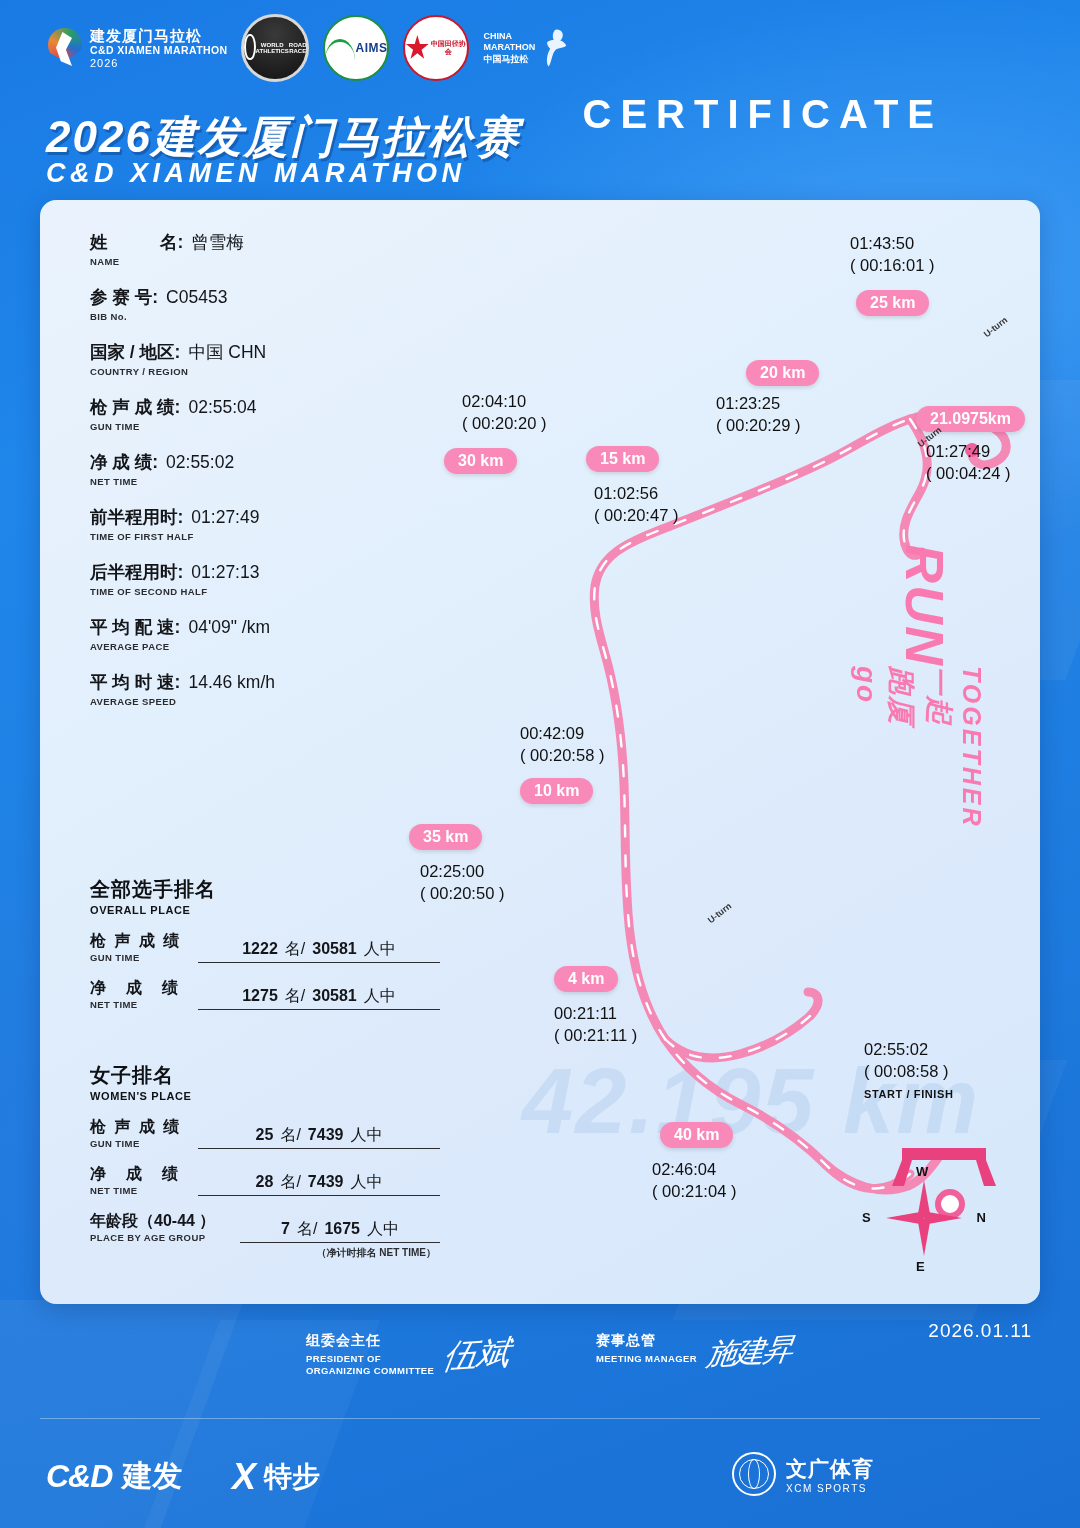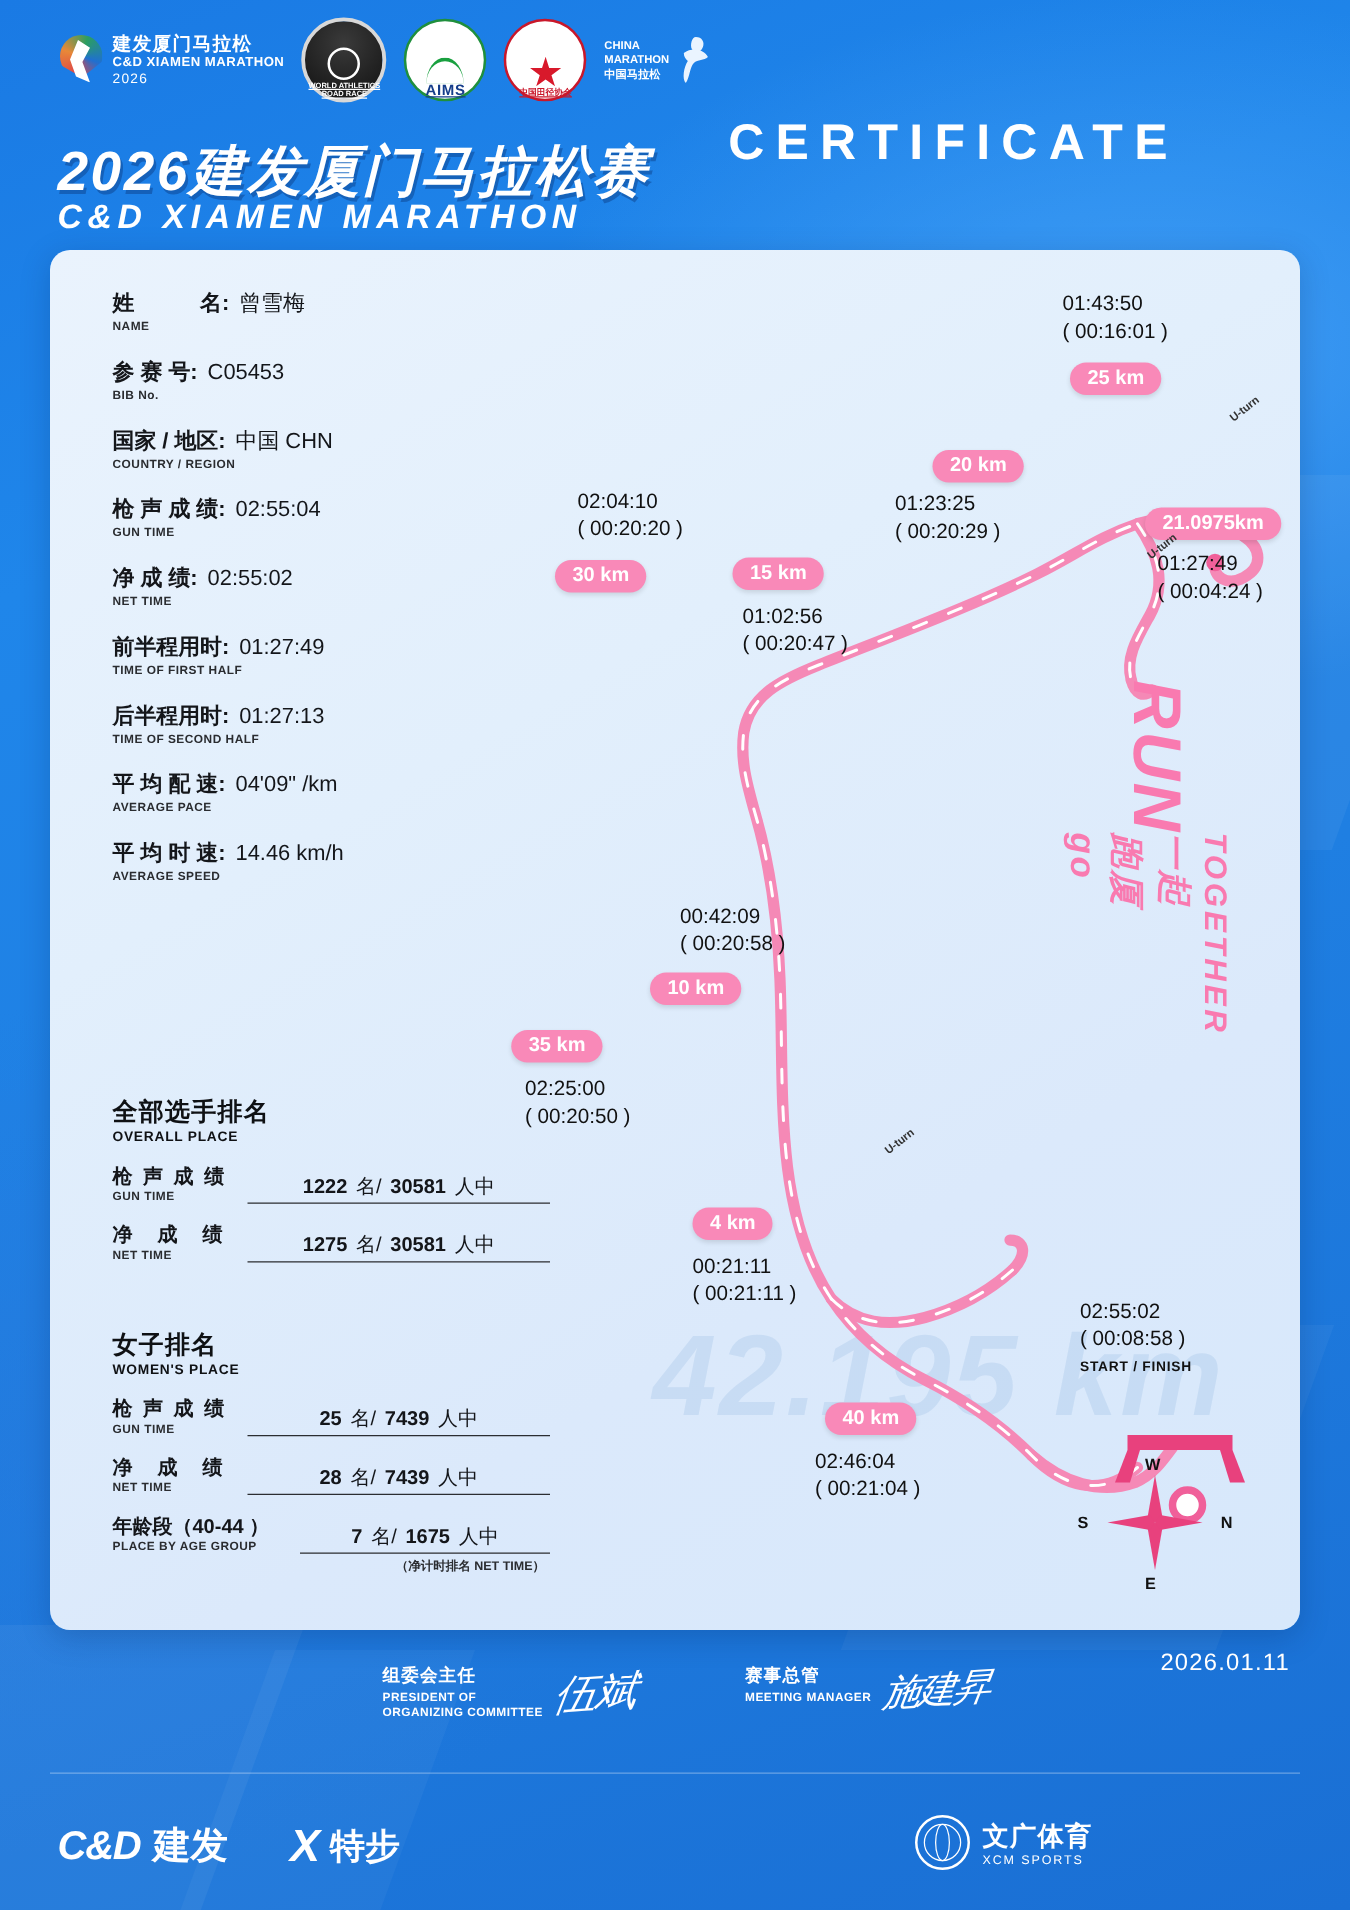--- a/index.html
+++ b/index.html
@@ -31,21 +31,21 @@
   .xm-runner{width:38px;height:52px;position:relative;}
   .xm-runner .r1{position:absolute;width:34px;height:34px;border-radius:50%;
     background:conic-gradient(from 200deg,#e8443f,#f3892f,#2ca05a,#1f6fd0,#e8443f);
     clip-path:polygon(0 0,100% 0,100% 62%,52% 100%,0 70%);left:2px;top:6px;opacity:.95;}
   .xm-runner .r2{position:absolute;left:10px;top:10px;width:16px;height:34px;background:#fff;
     clip-path:polygon(40% 0,100% 18%,62% 52%,100% 100%,30% 86%,0 46%);}
   .xm-title-cn{color:#fff;font-size:15px;font-weight:bold;letter-spacing:1px;line-height:1.15;}
   .xm-title-en{color:#fff;font-size:10.5px;font-weight:bold;letter-spacing:.4px;line-height:1.2;}
   .xm-title-yr{color:#fff;font-size:11px;font-weight:normal;letter-spacing:1px;}
 
-  .badge{border-radius:50%;display:flex;align-items:center;justify-content:flex-end;flex-direction:column;text-decoration:underline;}
+  .badge{border-radius:50%;display:flex;align-items:center;justify-content:flex-end;flex-direction:row;}
   .wa{width:62px;height:62px;background:radial-gradient(circle at 50% 28%,#3a3a3a,#111);color:#fff;
       border:3px solid #d8d8d8;font-size:6px;text-align:center;line-height:1.05;font-weight:bold;}
   .wa .ring{width:22px;height:22px;border:2px solid #fff;border-radius:50%;margin-bottom:2px;}
   .aims{width:62px;height:62px;background:#fff;border:2px solid #1f8f3d;color:#153d8a;
       font-size:12px;font-weight:bold;letter-spacing:.5px;}
   .aims .swoosh{width:30px;height:18px;border-top:3px solid #19a03f;border-radius:50% 50% 0 0/100% 100% 0 0;margin-bottom:-2px;}
   .caa{width:62px;height:62px;background:#fff;border:2px solid #c9172a;color:#c9172a;font-size:7px;
       font-weight:bold;text-align:center;line-height:1.1;}
   .caa .star{width:26px;height:26px;background:
      conic-gradient(from 0deg,#d8192b 0 100%);clip-path:polygon(50% 0,61% 35%,98% 35%,68% 57%,79% 91%,50% 70%,21% 91%,32% 57%,2% 35%,39% 35%);}
@@ -410,21 +410,21 @@
       <div class="tm" style="left:52px;top:176px;">
         <span>02:04:10</span><br><span>( 00:20:20 )</span>
       </div>
 
       <div class="lbl" style="left:176px;top:232px">15 km</div>
       <div class="tm" style="left:184px;top:268px;">
         <span>01:02:56</span><br><span>( 00:20:47 )</span>
       </div>
 
       <div class="lbl" style="left:110px;top:564px">10 km</div>
-      <div class="tm" style="left:110px;top:508px;margin-left:24px;">
+      <div class="tm" style="left:110px;top:508px;">
         <span>00:42:09</span><br><span>( 00:20:58 )</span>
       </div>
 
       <div class="lbl" style="left:-1px;top:610px">35 km</div>
       <div class="tm" style="left:10px;top:646px;">
         <span>02:25:00</span><br><span>( 00:20:50 )</span>
       </div>
 
       <div class="lbl" style="left:144px;top:752px">4 km</div>
       <div class="tm" style="left:144px;top:788px;">

